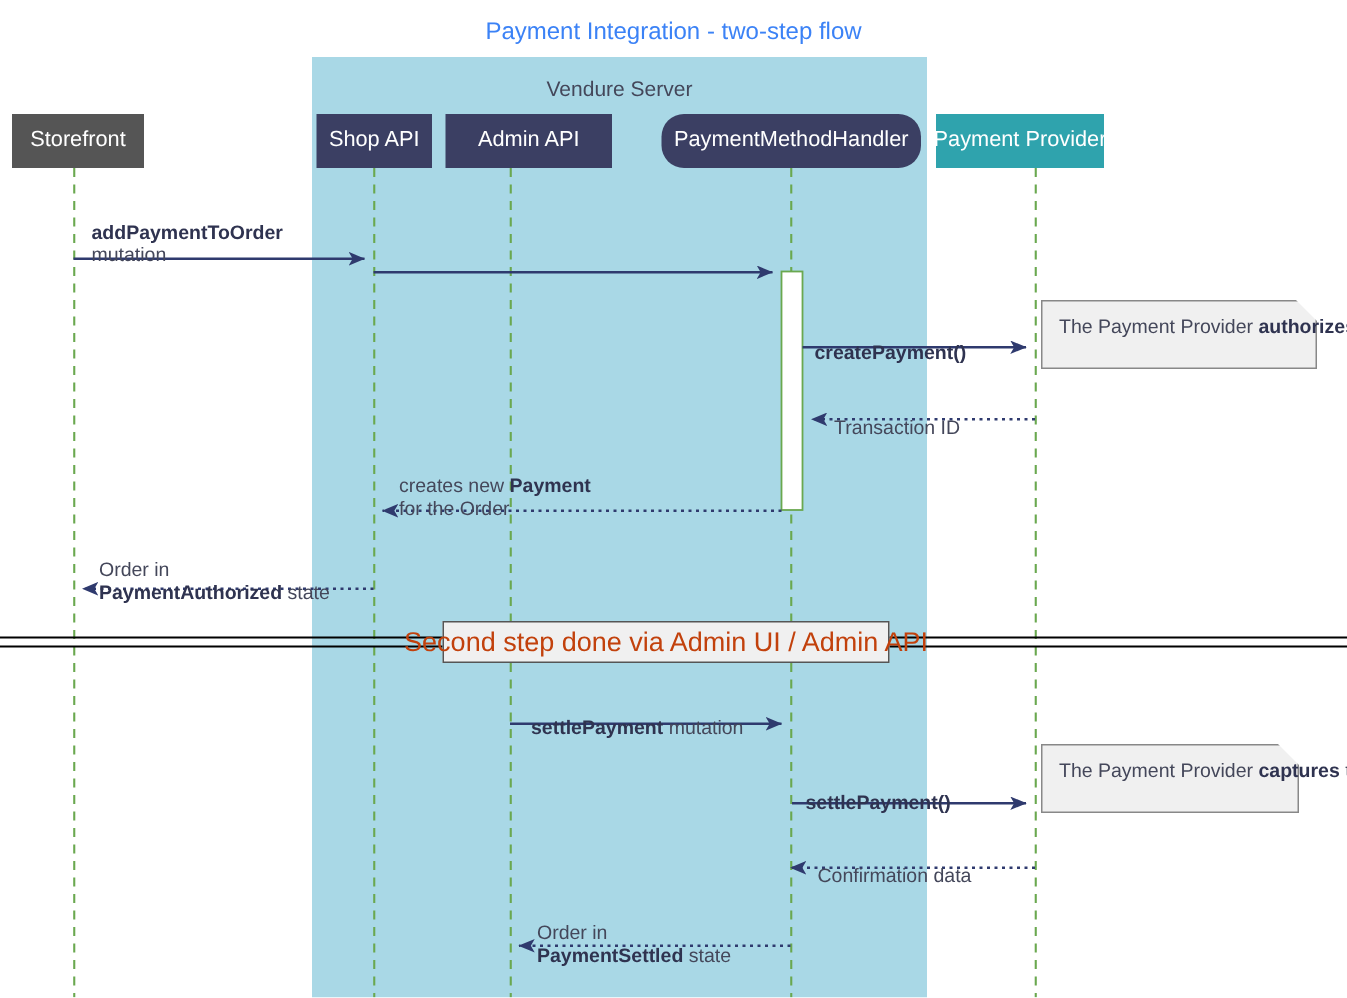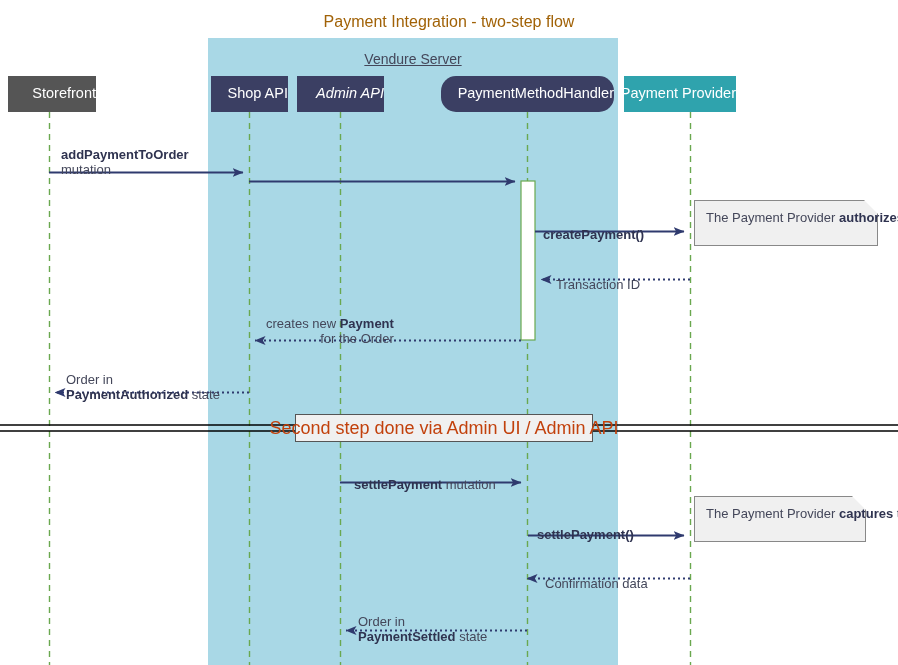--- a/index.html
+++ b/index.html
@@ -26,34 +26,34 @@
     width: 898px;
     height: 665px;
   }
   .diagram-title {
     position: absolute;
     left: 0;
     top: 13px;
     width: 898px;
     text-align: center;
     font-size: 16px;
-    color: #a16207;
+    color: #3b82f6;
     font-family: "Liberation Sans", sans-serif;
   }
   
   .participant {
     position: absolute;
     box-sizing: border-box;
     color: #ffffff;
     font-size: 14.5px;
     text-align: center;
     line-height: 1.1;
     display: flex;
     align-items: center;
-    justify-content: flex-end;
+    justify-content: center;
     white-space: nowrap;
   }
   .group-label {
     position: absolute;
     font-size: 14px;
     color: #44475a;
     text-align: center;
     white-space: nowrap;
   }
   .group-box {
@@ -108,21 +108,21 @@
 </style>
 </head>
 <body>
 
 <div id="diagram-root">
 
   <div class="group-box" style="left:208px; top:38px; width:410px; height:627px; background:#a9d8e6;"></div>
 
   <div class="diagram-title">Payment Integration - two-step flow</div>
 
-  <div class="group-label" style="left:208px; top:51px; width:410px;text-decoration:underline;">Vendure Server</div>
+  <div class="group-label" style="left:208px; top:51px; width:410px;">Vendure Server</div>
 
   <svg class="svg-layer" viewBox="0 0 898 665" xmlns="http://www.w3.org/2000/svg">
     
     <g stroke="#6aa84f" stroke-width="1.4" stroke-dasharray="6,5">
       <line x1="49.5" y1="112" x2="49.5" y2="665"></line>
       <line x1="249.5" y1="112" x2="249.5" y2="665"></line>
       <line x1="340.5" y1="112" x2="340.5" y2="665"></line>
       <line x1="527.5" y1="112" x2="527.5" y2="665"></line>
       <line x1="690.5" y1="112" x2="690.5" y2="665"></line>
     </g>
@@ -179,21 +179,21 @@
   </svg>
 
   <div class="participant" style="left:8px; top:76px; width:88px; height:36px; background:#555555;">
     <span>Storefront</span>
   </div>
 
   <div class="participant" style="left:211px; top:76px; width:77px; height:36px; background:#3b3f63;">
     <span>Shop API</span>
   </div>
 
-  <div class="participant" style="left:297px; top:76px; width:87px; height:36px; background:#3b3f63;font-style:italic;">
+  <div class="participant" style="left:297px; top:76px; width:111px; height:36px; background:#3b3f63;">
     <span>Admin API</span>
   </div>
 
   <div class="participant" style="left:441px; top:76px; width:173px; height:36px; background:#3b3f63;border-radius:15px;">
     <span>PaymentMethodHandler</span>
   </div>
 
   <div class="participant" style="left:624px; top:76px; width:112px; height:36px; background:#2fa3ad;">
     <span>Payment Provider</span>
   </div>
@@ -204,21 +204,21 @@
   </div>
 
   <div class="msg-label" style="left:543px; top:211px;">
     <span class="lbl-line"><b>createPayment()</b></span>
   </div>
 
   <div class="msg-label" style="left:556px; top:261px;">
     <span class="lbl-line">Transaction ID</span>
   </div>
 
-  <div class="msg-label" style="left:266px; top:300px;text-align:right;">
+  <div class="msg-label" style="left:266px; top:300px;">
     <span class="lbl-line"><span>creates new </span><b>Payment</b></span>
     <span class="lbl-line">for the Order</span>
   </div>
 
   <div class="msg-label" style="left:66px; top:356px;">
     <span class="lbl-line">Order in</span>
     <span class="lbl-line"><b>PaymentAuthorized</b><span> state</span></span>
   </div>
 
   <div class="msg-label" style="left:354px; top:461px;">

